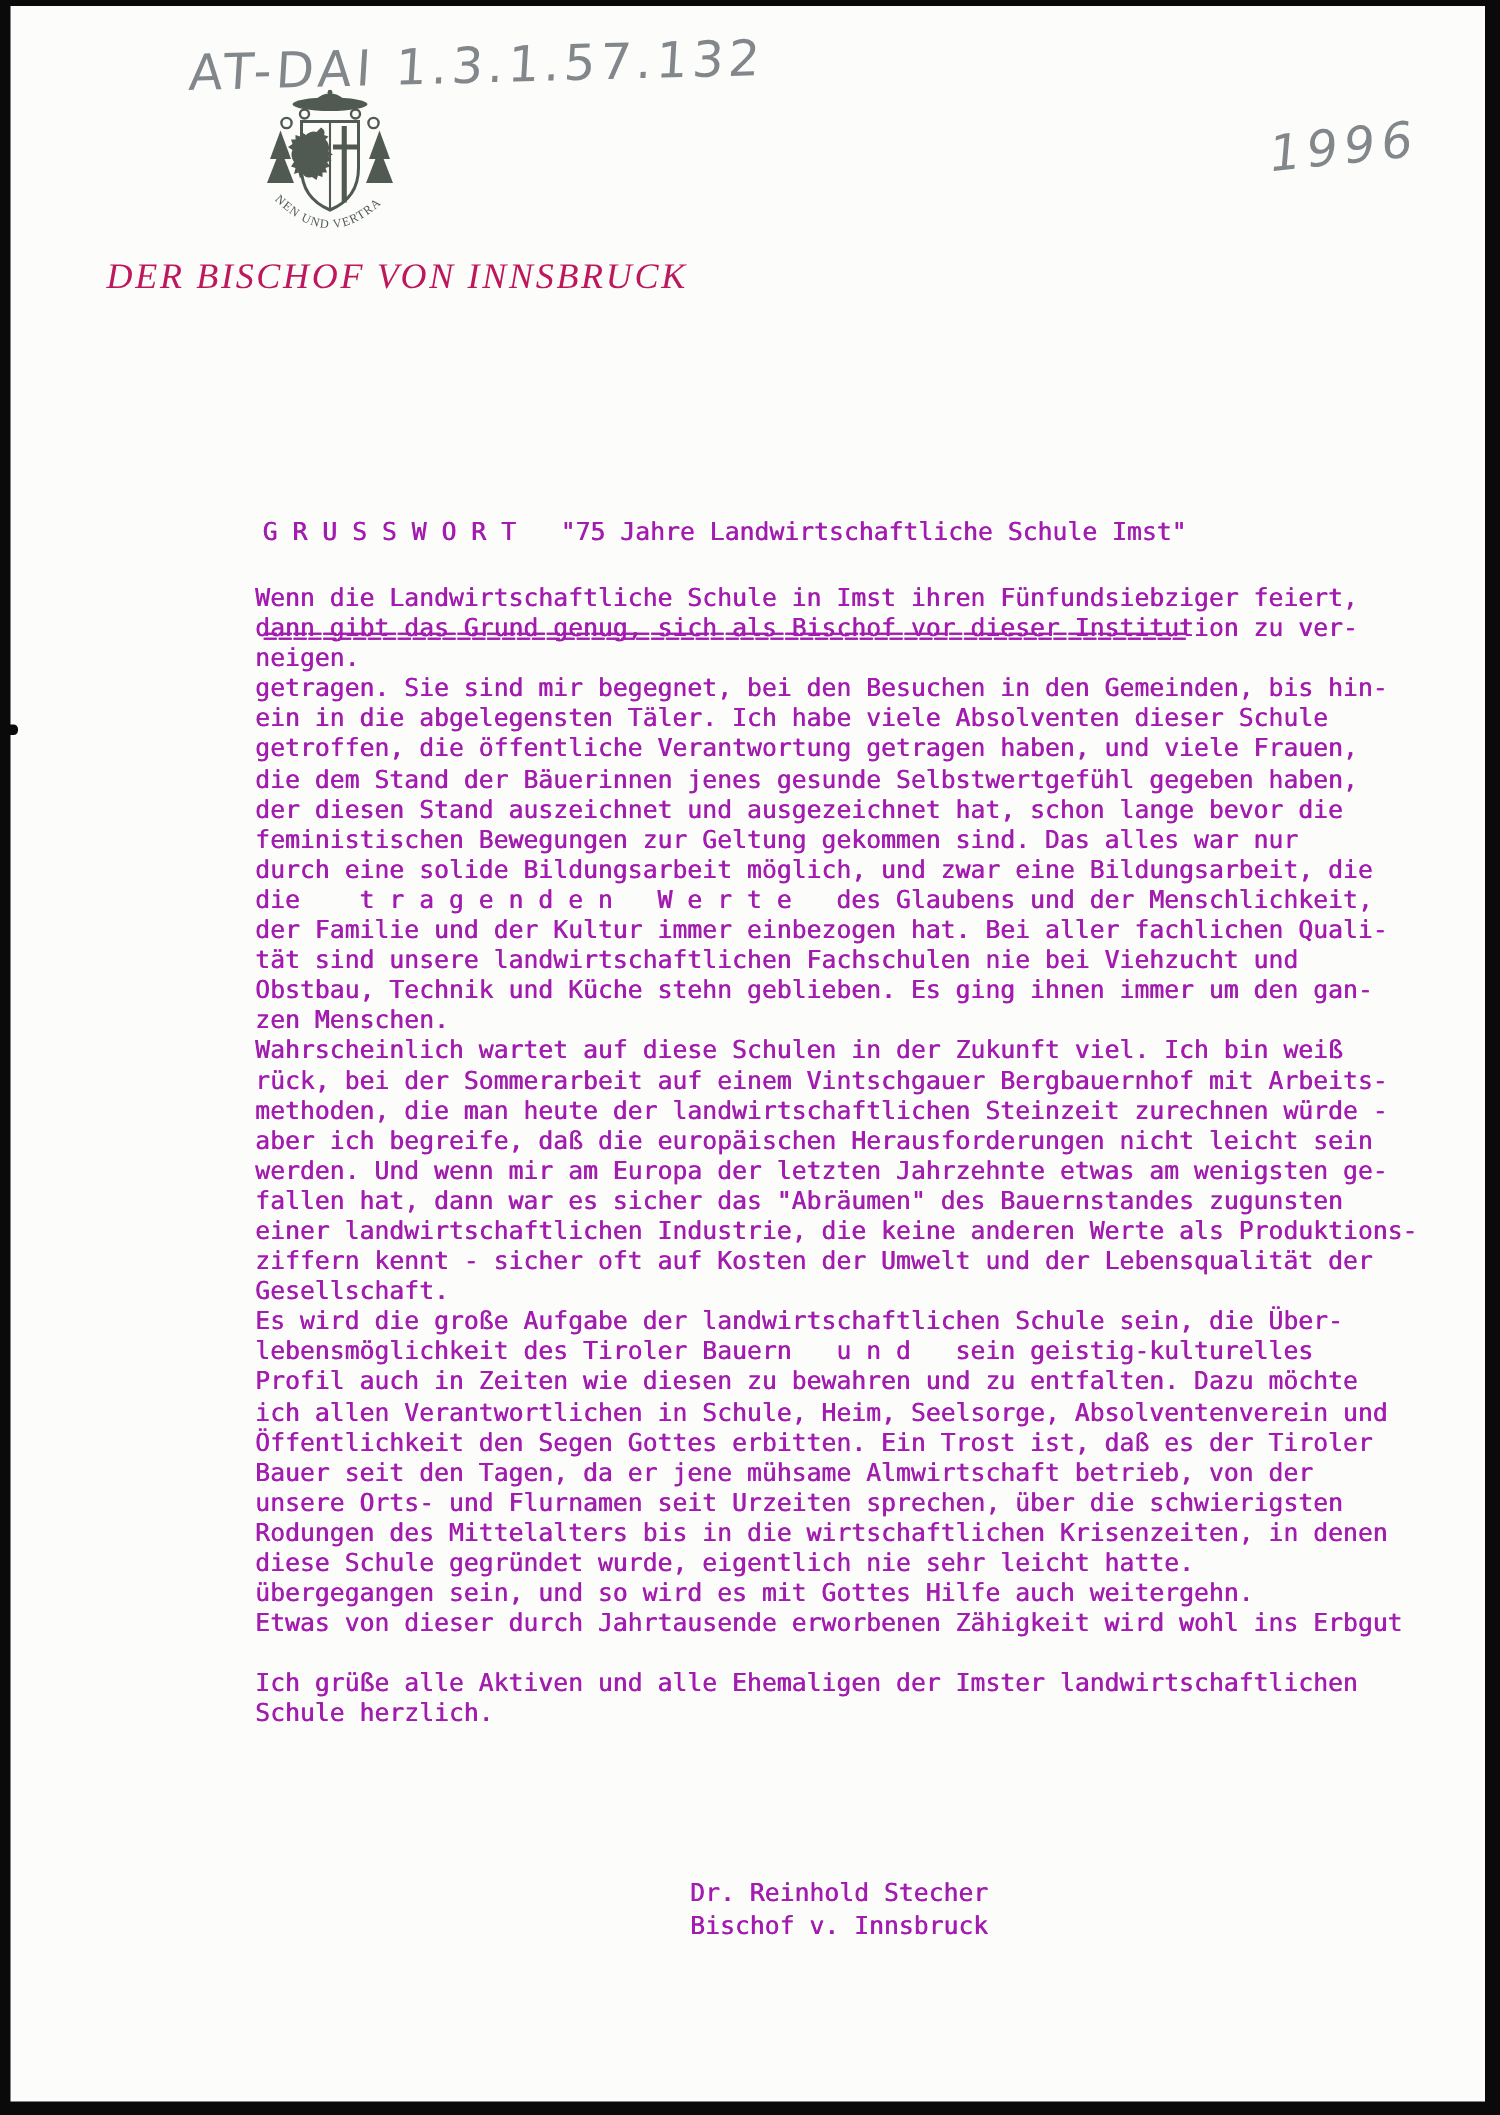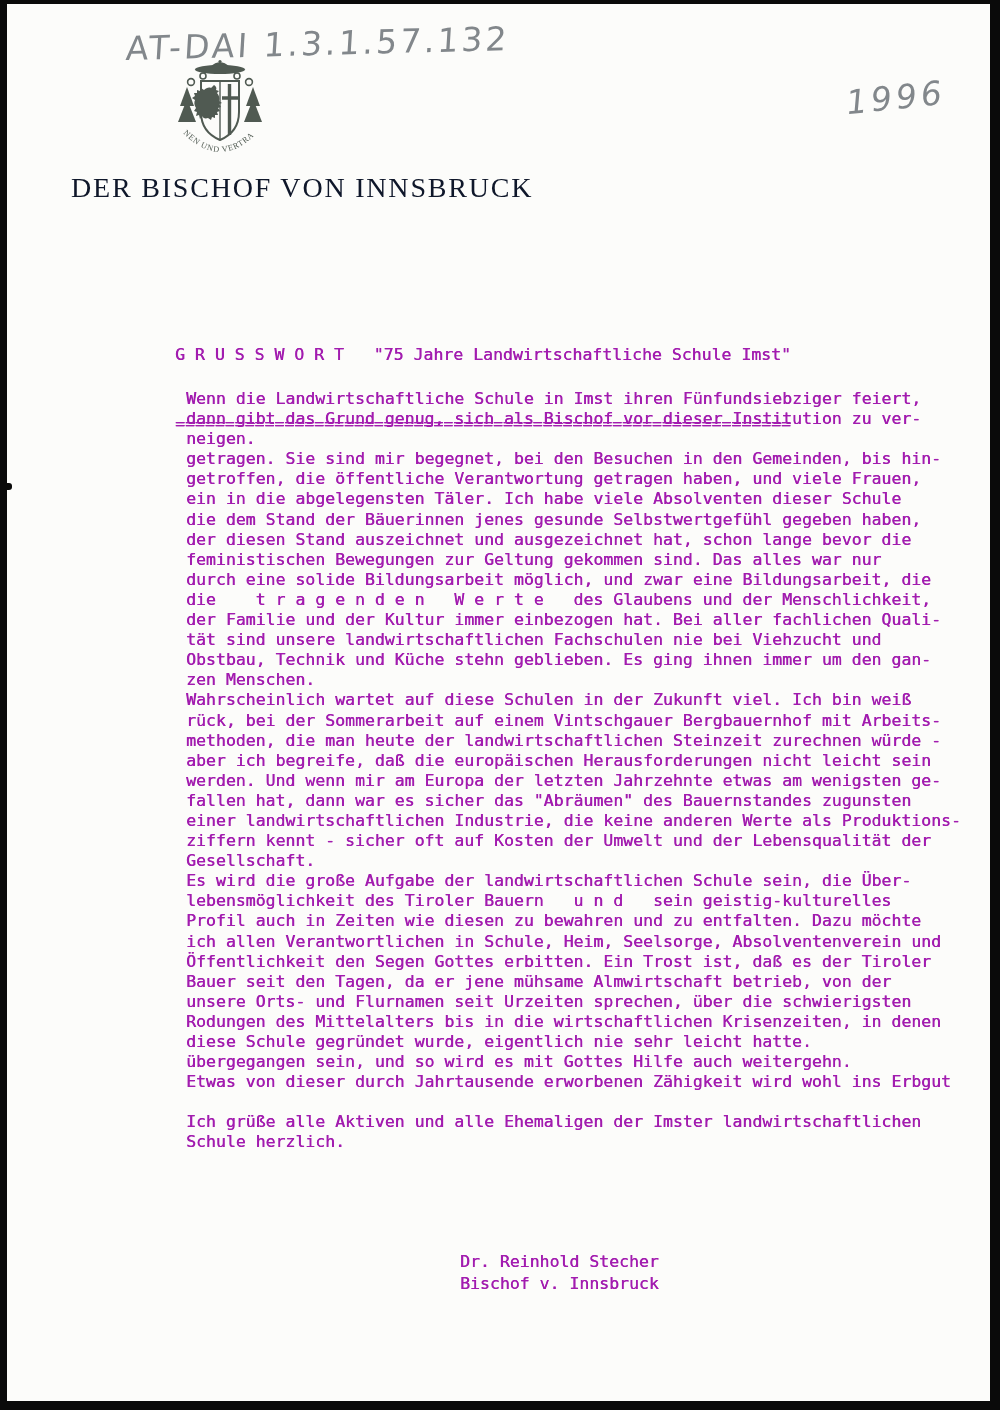--- a/index.html
+++ b/index.html
@@ -34,30 +34,31 @@
     left:846px;top:78px;
     font-size:33px;font-style:italic;letter-spacing:4px;
     transform:rotate(-6deg);
   }
 
   
   .crest{position:absolute;left:170px;top:58px;width:100px;height:110px;}
   .sender{
     position:absolute;left:71px;top:172px;
     font-family:"Liberation Serif", serif;
-    font-size:28px;letter-spacing:1.8px;
-    color:#0f172a;
+    font-size:24px;letter-spacing:1.8px;
+    color:#be185d;
     white-space:nowrap;
+    font-style:italic;
   }
 
   
   .tw{color:#a21caf;text-shadow:0.4px 0 currentColor;}
   .title-block{position:absolute;left:175px;top:297px;font-size:16.5px;line-height:23px;white-space:pre;}
   .body-text{position:absolute;left:170px;top:389px;font-size:16.5px;}
-  .tw-line{white-space:pre;line-height:20.1px;min-height:20.1px;margin-left:16px;}
+  .tw-line{white-space:pre;line-height:20.1px;min-height:20.1px;}
   .signature{position:absolute;left:460px;top:1251px;font-size:16.5px;}
   .sig-line{white-space:pre;line-height:21.5px;}
 </style>
 </head>
 <body>
 
 <div class="page">
 
   <div class="edge edge-left"></div>
   <div class="edge edge-top"></div>
@@ -115,22 +116,22 @@
   <div class="title-block tw">
     <div>G R U S S W O R T   "75 Jahre Landwirtschaftliche Schule Imst"</div>
     <div>==============================================================</div>
   </div>
 
   <div class="body-text tw">
       <div class="tw-line">Wenn die Landwirtschaftliche Schule in Imst ihren Fünfundsiebziger feiert,</div>
       <div class="tw-line">dann gibt das Grund genug, sich als Bischof vor dieser Institution zu ver-</div>
       <div class="tw-line">neigen.</div>
       <div class="tw-line">getragen. Sie sind mir begegnet, bei den Besuchen in den Gemeinden, bis hin-</div>
+      <div class="tw-line">ein in die abgelegensten Täler. Ich habe viele Absolventen dieser Schule</div>
       <div class="tw-line">getroffen, die öffentliche Verantwortung getragen haben, und viele Frauen,</div>
-      <div class="tw-line">ein in die abgelegensten Täler. Ich habe viele Absolventen dieser Schule</div>
       <div class="tw-line">die dem Stand der Bäuerinnen jenes gesunde Selbstwertgefühl gegeben haben,</div>
       <div class="tw-line">der diesen Stand auszeichnet und ausgezeichnet hat, schon lange bevor die</div>
       <div class="tw-line">feministischen Bewegungen zur Geltung gekommen sind. Das alles war nur</div>
       <div class="tw-line">durch eine solide Bildungsarbeit möglich, und zwar eine Bildungsarbeit, die</div>
       <div class="tw-line">die    t r a g e n d e n   W e r t e   des Glaubens und der Menschlichkeit,</div>
       <div class="tw-line">der Familie und der Kultur immer einbezogen hat. Bei aller fachlichen Quali-</div>
       <div class="tw-line">tät sind unsere landwirtschaftlichen Fachschulen nie bei Viehzucht und</div>
       <div class="tw-line">Obstbau, Technik und Küche stehn geblieben. Es ging ihnen immer um den gan-</div>
       <div class="tw-line">zen Menschen.</div>
       <div class="tw-line">Wahrscheinlich wartet auf diese Schulen in der Zukunft viel. Ich bin weiß</div>

